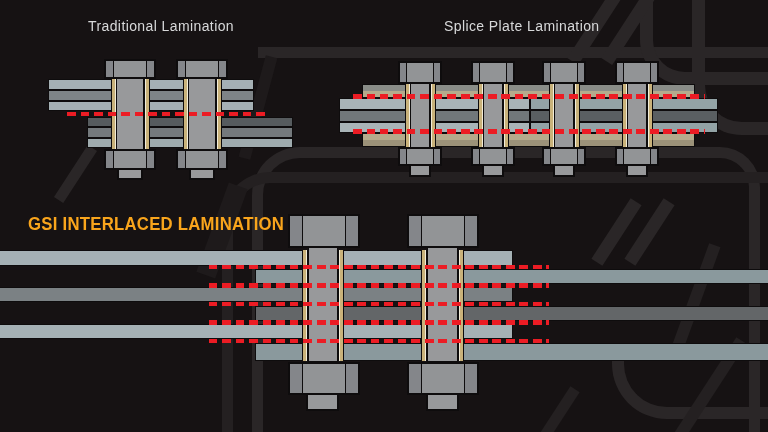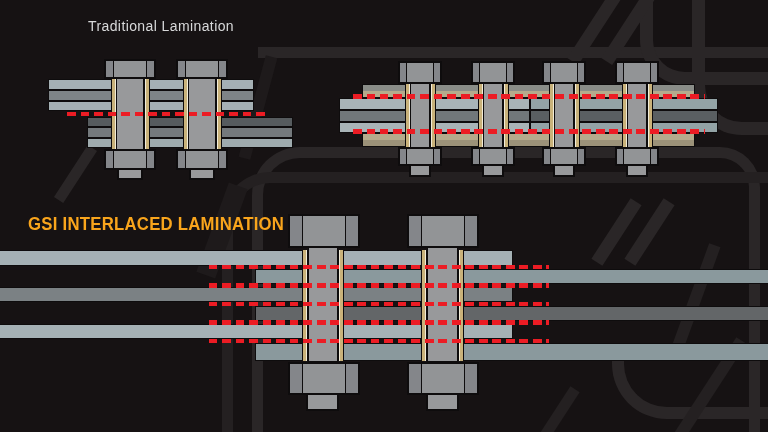--- a/index.html
+++ b/index.html
@@ -92,20 +92,21 @@
       <i class="r"></i>
     </div>
   <div class="nub" style="left:189px;top:169px;width:26px;height:11px;"></div>
   <div class="bhead" style="left:176px;top:149px;width:52px;height:21px;--tab:7px;">
       <i class="l"></i>
       <i class="r"></i>
     </div>
 
   <div class="dash" style="left:67px;top:111.5px;width:200px;"></div>
 
+  <div class="ptitle" style="left:444px;top:18px;">Splice Plate Lamination</div>
 
   <div class="plate top" style="left:362px;top:84px;width:333px;height:14px;"></div>
   <div class="plate bot" style="left:362px;top:133px;width:333px;height:14px;"></div>
 
   <div class="bar" style="left:339px;top:98px;width:191px;height:12px;background:var(--splice-light);"></div>
   <div class="bar" style="left:339px;top:110px;width:191px;height:11.5px;background:var(--splice-dark);"></div>
   <div class="bar" style="left:339px;top:121.5px;width:191px;height:11.5px;background:var(--splice-light);"></div>
 
   <div class="bar" style="left:530px;top:98px;width:188px;height:12px;background:var(--splice-light-r);"></div>
   <div class="bar" style="left:530px;top:110px;width:188px;height:11.5px;background:var(--splice-dark-r);"></div>

